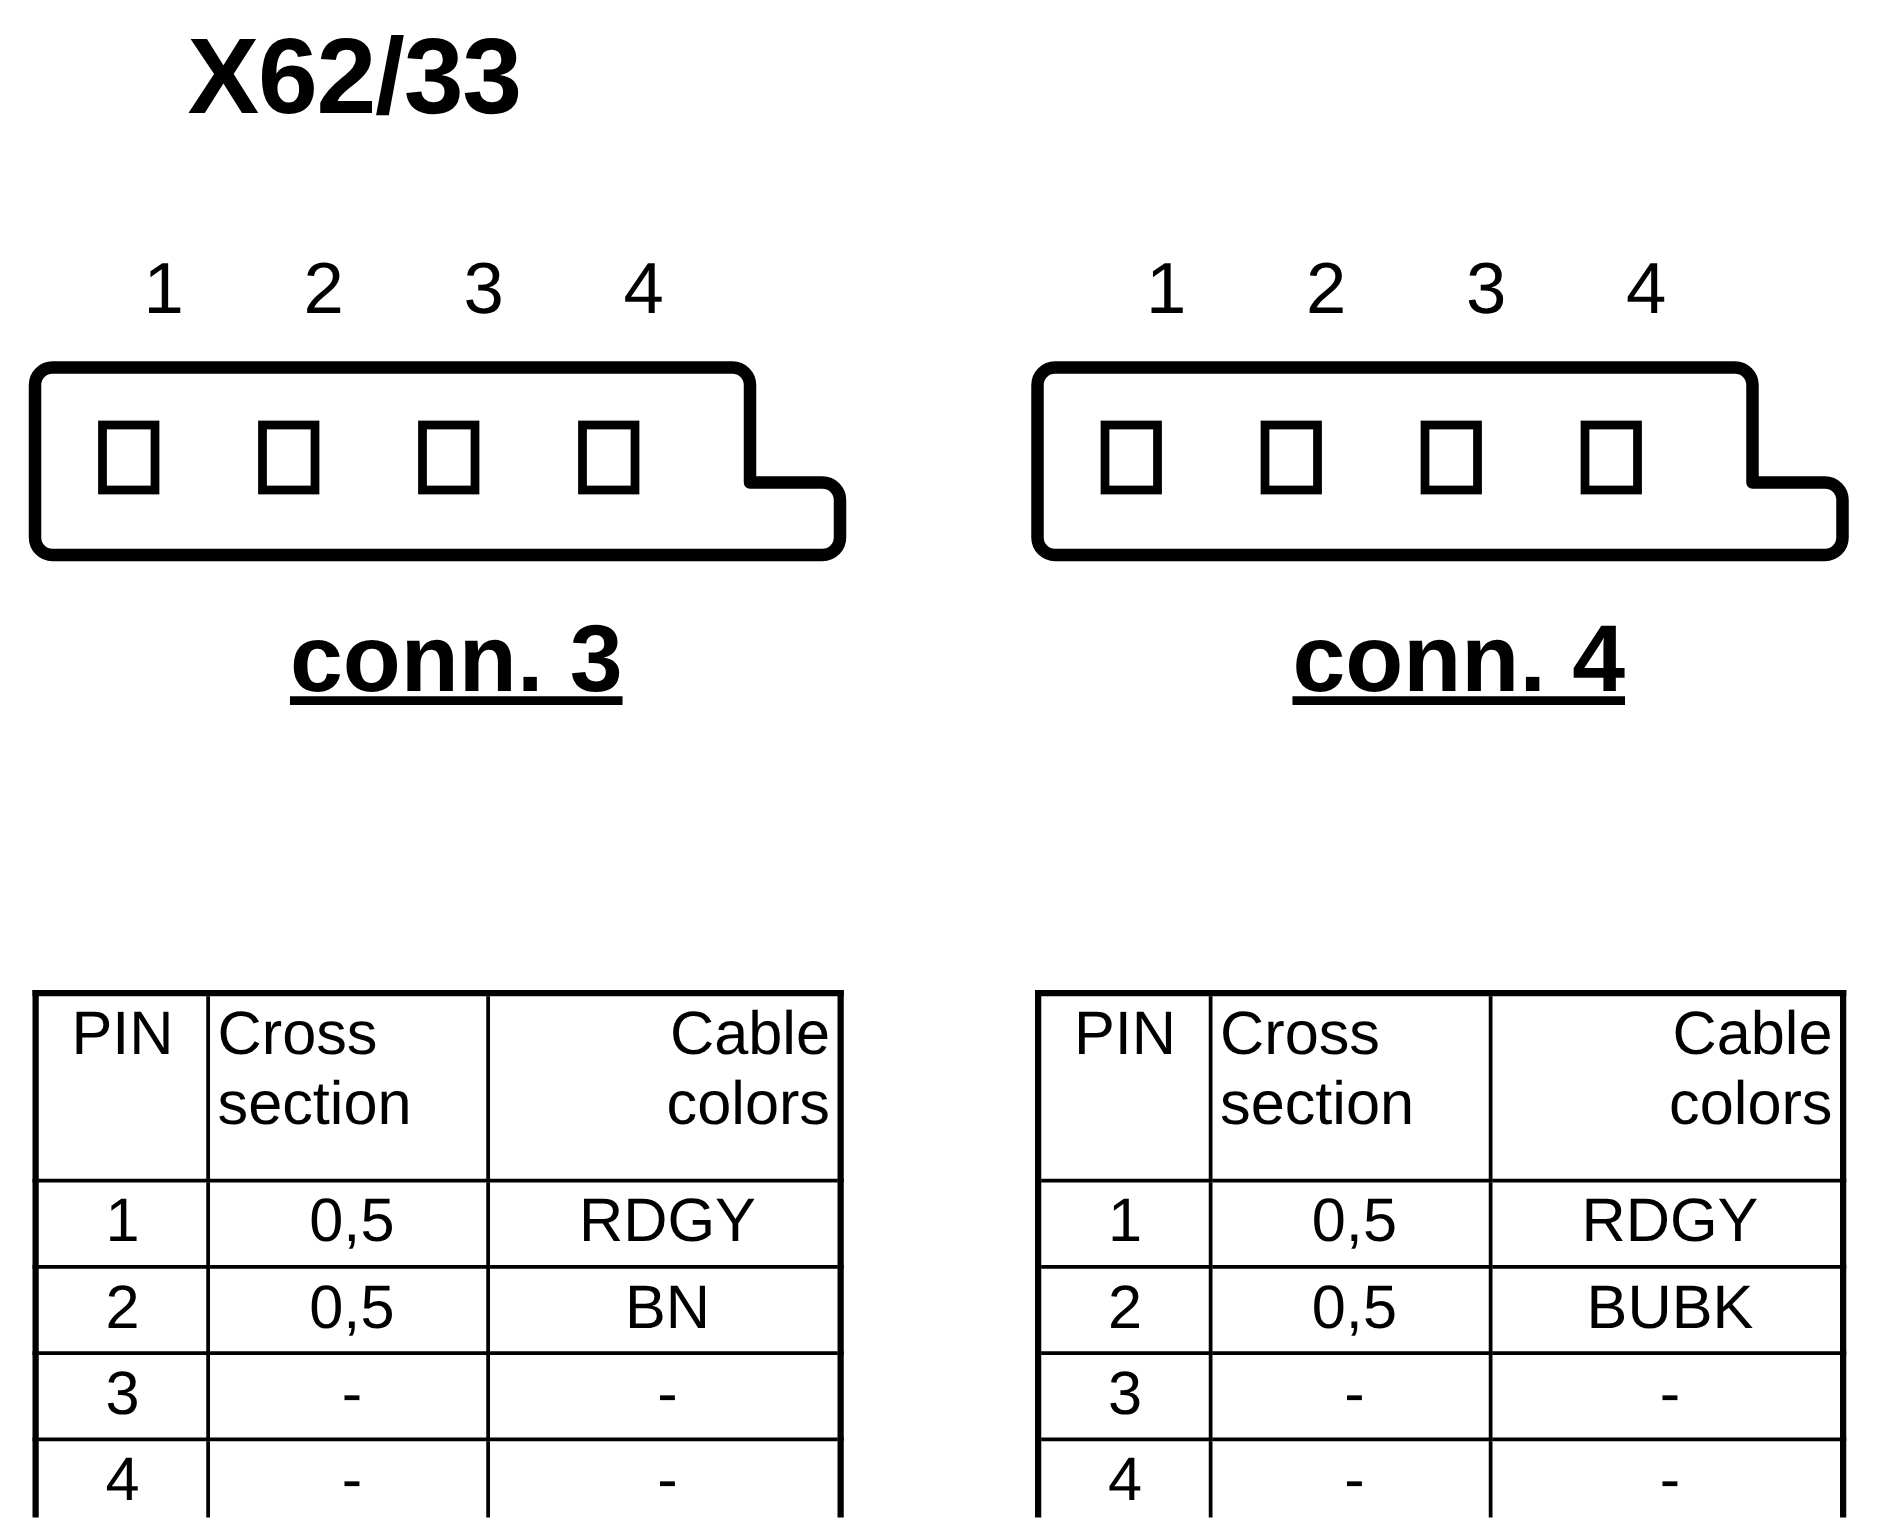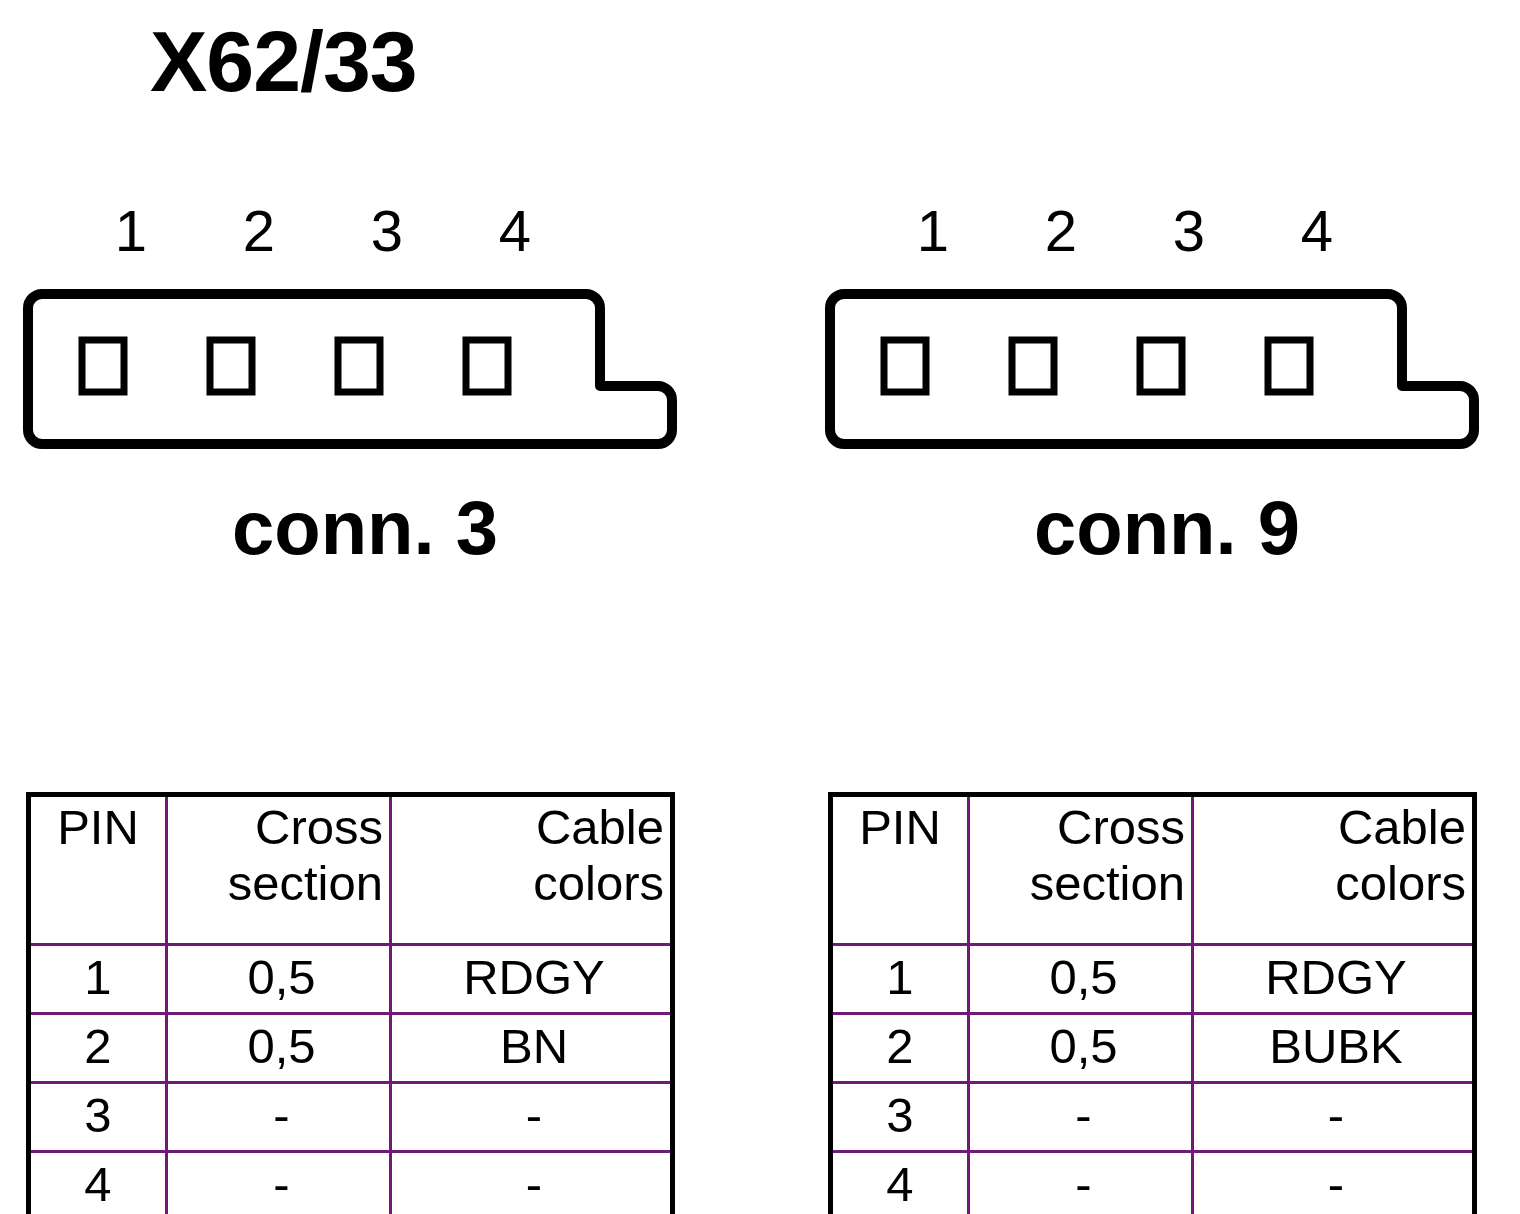--- a/index.html
+++ b/index.html
@@ -78,20 +78,21 @@
   .conn-label {
     position: absolute;
     left: 0;
     top: 290px;
     width: 690px;
     text-align: center;
     font-size: 76px;
     font-weight: bold;
     line-height: 1;
     white-space: nowrap;
+    text-decoration: underline;
   }
 
   
   .pin-table {
     position: absolute;
     top: 792px;
     width: 644px;
     border-collapse: collapse;
     table-layout: fixed;
     border: 5px solid #000;
@@ -99,35 +100,35 @@
   }
   .pin-table.left  { left: 26px; }
   .pin-table.right { left: 828px; }
 
   .pin-table col.c-pin   { width: 138px; }
   .pin-table col.c-cross { width: 224px; }
   .pin-table col.c-color { width: 282px; }
 
   .pin-table th,
   .pin-table td {
-    border: 3px solid #701a75;
+    border: 3px solid #000000;
     font-size: 49px;
     font-weight: normal;
     line-height: 56px;
     padding: 0 6px;
     vertical-align: top;
   }
 
   .pin-table thead th {
     height: 144px;
     vertical-align: top;
     padding-top: 2px;
   }
   .pin-table thead th.h-pin   { text-align: center; }
-  .pin-table thead th.h-cross { text-align: right; }
+  .pin-table thead th.h-cross { text-align: left; }
   .pin-table thead th.h-color { text-align: right; }
 
   .pin-table tbody td {
     height: 62px;
     vertical-align: middle;
     padding-top: 0;
     padding-bottom: 4px;
   }
   .pin-table tbody td.v-pin   { text-align: center; }
   .pin-table tbody td.v-cross { text-align: center; padding-left: 12px; }
@@ -192,21 +193,21 @@
                L 22 166
                A 14 14 0 0 1 8 152
                L 8 30
                A 14 14 0 0 1 22 16 Z" fill="none" stroke="#000000" stroke-width="10" stroke-linejoin="round"></path>
       <rect x="62" y="62" width="42" height="52" fill="none" stroke="#000000" stroke-width="7"></rect>
       <rect x="190" y="62" width="42" height="52" fill="none" stroke="#000000" stroke-width="7"></rect>
       <rect x="318" y="62" width="42" height="52" fill="none" stroke="#000000" stroke-width="7"></rect>
       <rect x="446" y="62" width="42" height="52" fill="none" stroke="#000000" stroke-width="7"></rect>
     </svg>
 
-    <div class="conn-label">conn. 9</div>
+    <div class="conn-label">conn. 4</div>
   </div>
 
   <table class="pin-table left">
     <colgroup>
       <col class="c-pin">
         <col class="c-cross">
         <col class="c-color">
     </colgroup>
     <thead>
       <tr>

